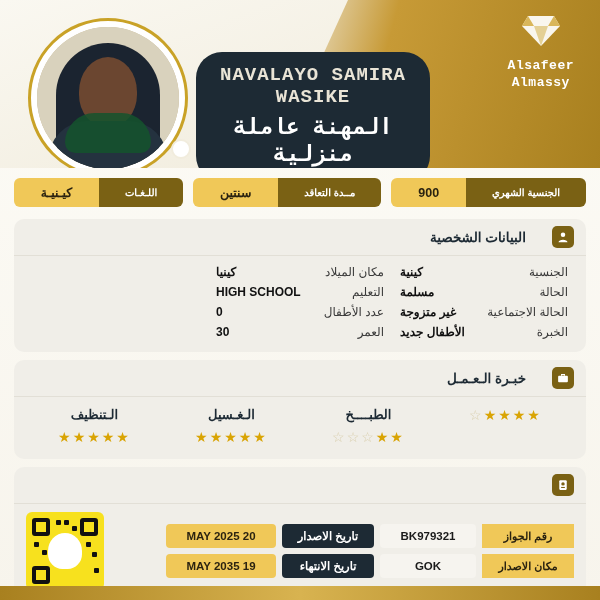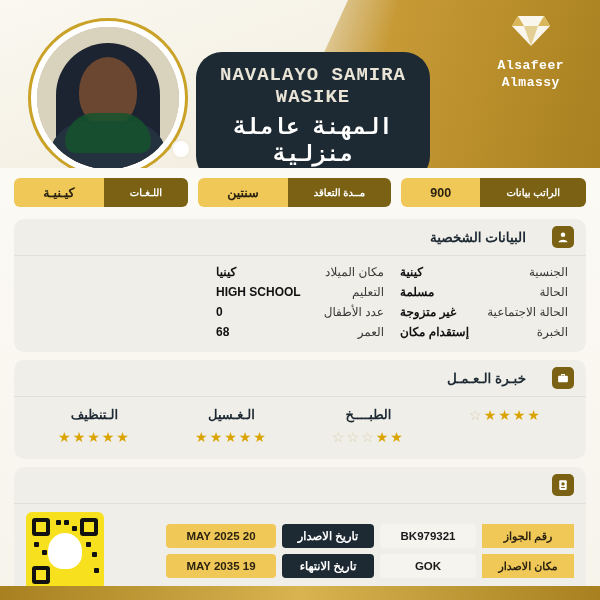--- a/index.html
+++ b/index.html
@@ -22,21 +22,21 @@
     background: linear-gradient(105deg, #f3efe2 0%, #efe9da 45%, #c79a36 62%, #a8801f 100%);
     overflow: hidden;
     font-family: Liberation Mono, monospace;
   }
   .header-left-bg {
     position: absolute; left: 0; top: 0; bottom: 0; width: 58%;
     background: linear-gradient(160deg, #faf8f1 0%, #f1ecdd 100%);
     clip-path: polygon(0 0, 100% 0, 78% 100%, 0 100%);
   }
   .logo {
-    position: absolute; right: 36px; top: 14px;
+    position: absolute; right: 26px; top: 14px;
     text-align: center; color: #ffffff;
     line-height: 1.05;
   }
   .logo-diamond { display:block; margin: 0 auto 4px; }
   .logo-name1 { font-size: 13px; font-weight: bold; letter-spacing: .5px; }
   .logo-name2 { font-size: 13px; font-weight: bold; letter-spacing: .5px; }
 
   .photo-ring {
     position: absolute; left: 28px; top: 18px;
     width: 160px; height: 160px; border-radius: 50%;
@@ -235,21 +235,21 @@
           <path d="M14 12 L21 32 L28 12 Z" fill="#c9a227" opacity="0.45"></path>
         </svg>
       </span>
       <span class="logo-name1">Alsafeer</span><br>
       <span class="logo-name2">Almassy</span>
     </div>
   </div>
 
   <div class="facts">
     <div class="fact grow">
-      <div class="fact-label">الراتب بيانات</div>
+      <div class="fact-label">الجنسية الشهري</div>
       <div class="fact-value">900</div>
     </div>
     <div class="fact grow">
       <div class="fact-label">مــدة التعاقد</div>
       <div class="fact-value">سنتين</div>
     </div>
     <div class="fact grow">
       <div class="fact-label">اللـغـات</div>
       <div class="fact-value">كيـنيـة</div>
     </div>
@@ -291,25 +291,25 @@
         <span class="pd-value">غير متزوجة</span>
       </div>
       <div class="pd-cell">
         <span class="pd-label">عدد الأطفال</span>
         <span class="pd-value">0</span>
       </div>
       <div class="pd-cell"></div>
 
       <div class="pd-cell">
         <span class="pd-label">الخبرة</span>
-        <span class="pd-value">إستقدام مكان</span>
+        <span class="pd-value">الأطفال جديد</span>
       </div>
       <div class="pd-cell">
         <span class="pd-label">العمر</span>
-        <span class="pd-value">68</span>
+        <span class="pd-value">30</span>
       </div>
       <div class="pd-cell"></div>
     </div>
   </div>
 
   <div class="section">
     <div class="section-head">
       <div class="sec-icon">
         <svg width="12" height="12" viewBox="0 0 16 16" aria-hidden="true">
           <rect x="1.5" y="5" width="13" height="8.5" rx="1.2" fill="#fff"></rect>

